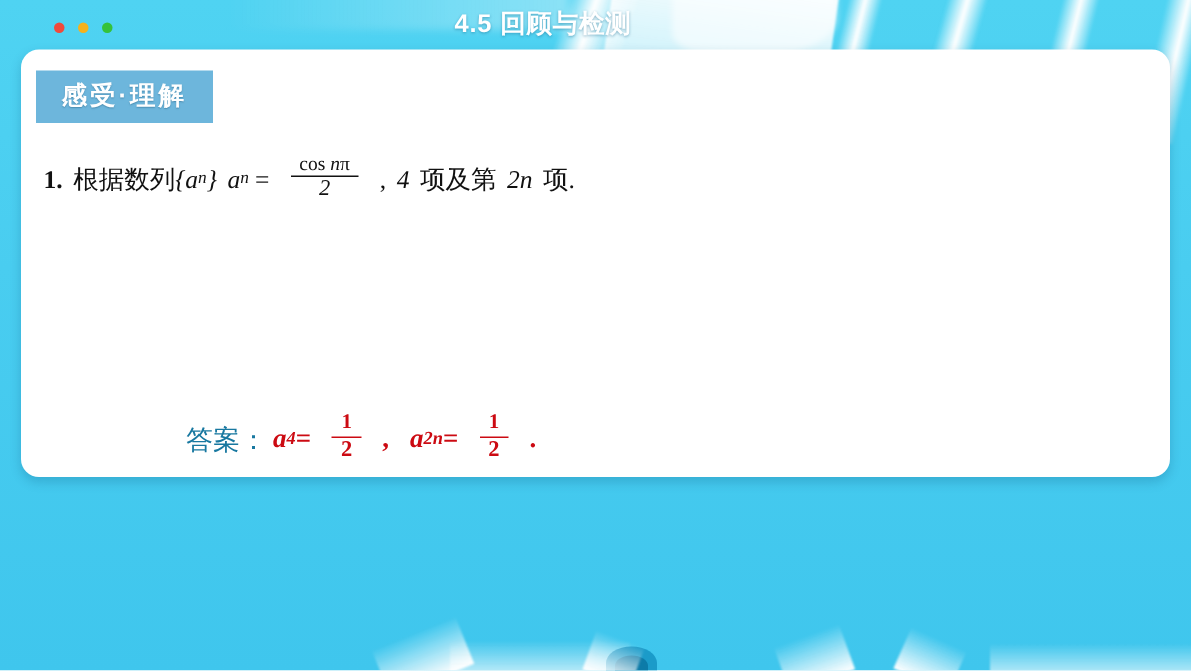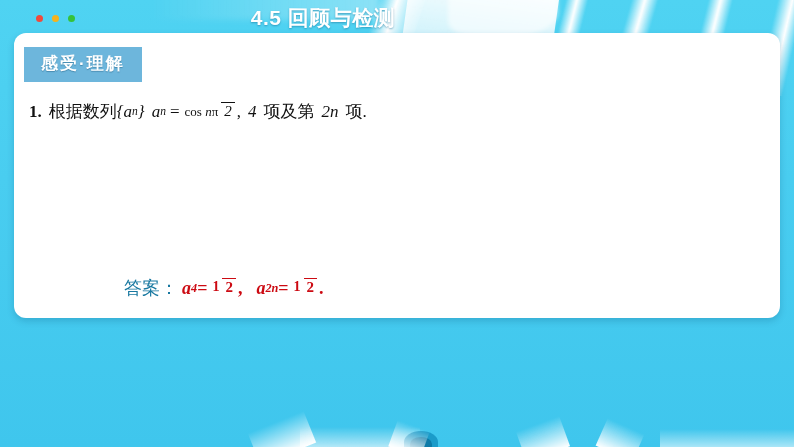--- a/index.html
+++ b/index.html
@@ -64,25 +64,25 @@
   .bdot { position:absolute; bottom:-6px; left:404px; width:34px; height:22px;
         border-radius:50% 50% 0 0; background:#1b9bc9; filter: blur(.4px); }
   .bdot2 { position:absolute; bottom:-4px; left:410px; width:22px; height:14px;
         border-radius:50% 50% 0 0; background:#0d7ba8; }
 
   
   .slide-title {
     position: absolute;
     top: 4px;
     left: 0;
-    width: 646px;
+    width: 724px;
     text-align: center;
     font-family: "Liberation Sans", sans-serif;
     font-weight: bold;
-    font-size: 21px;
+    font-size: 17px;
     color: #ffffff;
     letter-spacing: .5px;
     text-shadow: 0 1px 2px rgba(0,90,130,.45);
     z-index: 6;
   }
 
   
   .dots {
     position: absolute;
     top: 15px;
@@ -149,23 +149,24 @@
   }
   .sub {
     font-size: 0.68em;
     vertical-align: sub;
     font-style: italic;
   }
   .upr { font-style: normal; }
 
   .frac {
     display: inline-flex;
-    align-items: flex-end;
+    flex-direction: column;
+    align-items: center;
     vertical-align: middle;
-    margin: 0 2px;
+    margin: 0 17px;
     line-height: 1.05;
     position: relative;
     top: -1px;
   }
   .frac .num {
     padding: 0 3px 1px 3px;
     font-size: 13px;
   }
   .frac .den {
     border-top: 1.2px solid #111;

